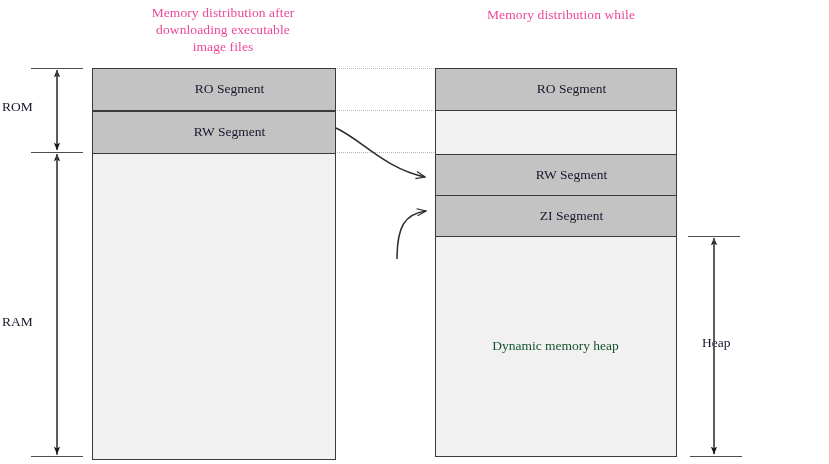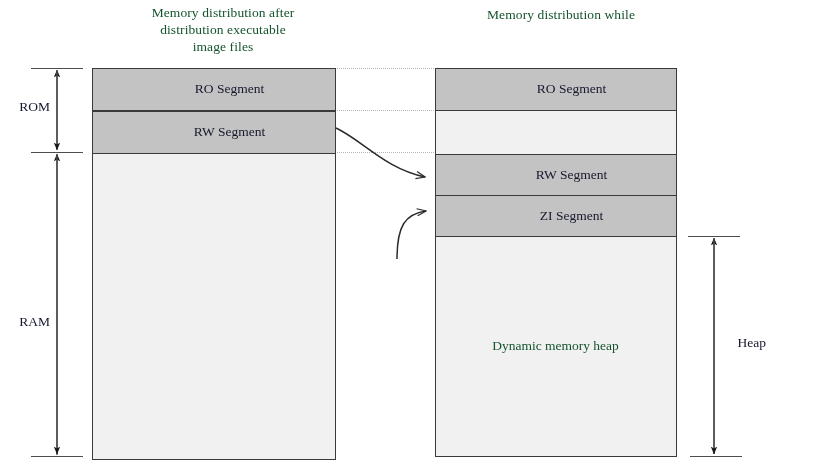--- a/index.html
+++ b/index.html
@@ -18,21 +18,21 @@
     background: #ffffff;
     overflow: hidden;
   }
   .abs { position: absolute; }
 
   
   .title {
     text-align: center;
     font-size: 13.5px;
     line-height: 17px;
-    color: #14532d;
+    color: #ec4899;
     letter-spacing: .1px;
   }
 
   
   .membox {
     box-sizing: border-box;
     border: 1.5px solid #3a3a3a;
     background: #f1f1f1;
   }
   .seg {
@@ -57,21 +57,21 @@
   }
 
   
   .tick {
     height: 0;
     border-top: 1.6px solid #4d4d4d;
   }
   .scale-label {
     font-size: 13.5px;
     color: #16182c;
-    text-align: right;
+    text-align: left;
     line-height: 16px;
   }
 
   
   .dotted {
     height: 0;
     border-top: 1.3px dotted #b6b6b6;
   }
 
   svg.overlay {
@@ -83,21 +83,21 @@
     pointer-events: none;
   }
 </style>
 </head>
 <body>
 
 <div id="canvas">
 
   <div class="abs title" style="left:108px; top:4px; width:230px;">
     <div>Memory distribution after</div>
-    <div>distribution executable</div>
+    <div>downloading executable</div>
     <div>image files</div>
   </div>
 
   <div class="abs title" style="left:446px; top:6px; width:230px;">
     <div>Memory distribution while</div>
   </div>
 
   <div class="abs membox" style="left:92px; top:68px; width:244px; height:389px;">
     <div class="seg filled" style="position:absolute; left:-1.5px; top:-1.5px; width:244px; height:43px;">
       <span>RO Segment</span>

